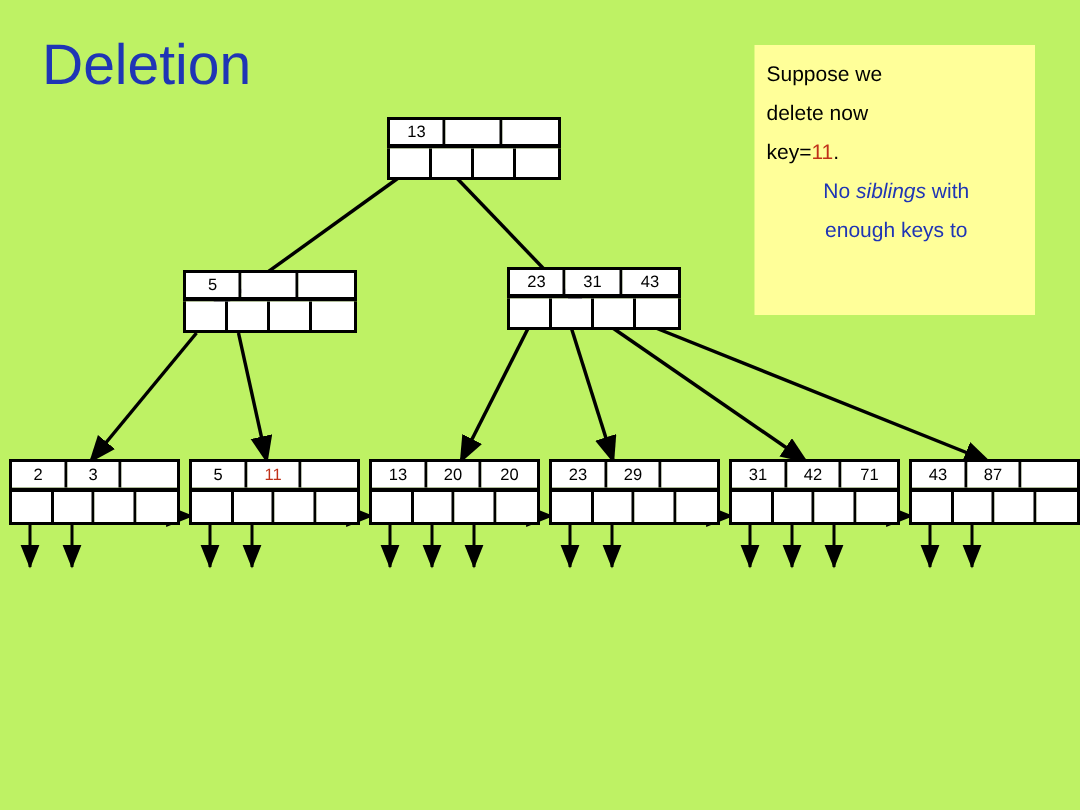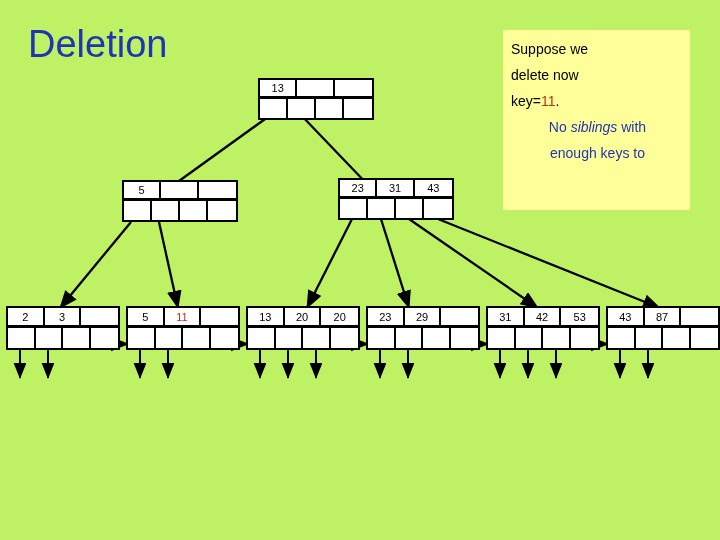--- a/index.html
+++ b/index.html
@@ -247,21 +247,21 @@
       <div class="pcell"></div>
       <div class="pcell"></div>
       <div class="pcell"></div>
     </div>
   </div>
 
   <div class="node leaf" style="left:486px; top:306px; width:114px;">
     <div class="keyrow">
       <div class="kcell">31</div>
       <div class="kcell">42</div>
-      <div class="kcell">53</div>
+      <div class="kcell">71</div>
     </div>
     <div class="ptrrow">
       <div class="pcell"></div>
       <div class="pcell"></div>
       <div class="pcell"></div>
       <div class="pcell"></div>
     </div>
   </div>
 
   <div class="node leaf" style="left:606px; top:306px; width:114px;">

